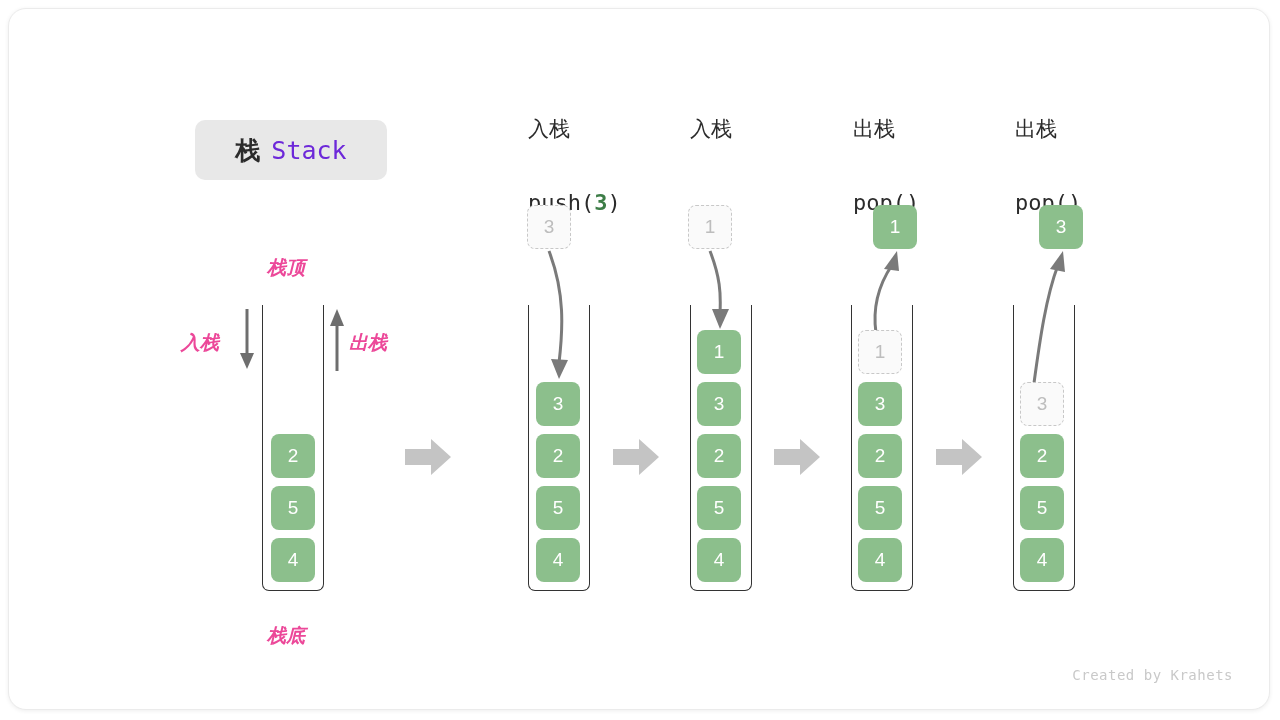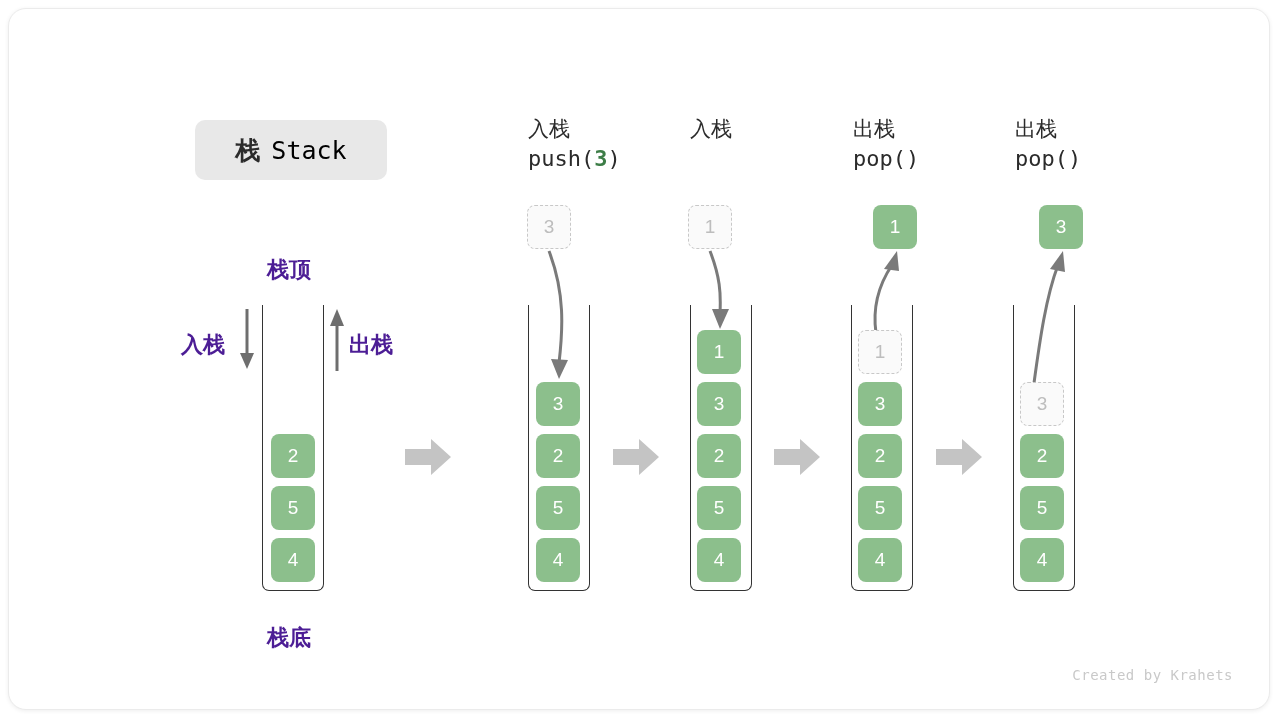--- a/index.html
+++ b/index.html
@@ -31,30 +31,31 @@
     border-radius:10px;
     display:flex;align-items:center;justify-content:center;
   }
   #title-chip .t-cn{
     font-family:"Liberation Sans","DejaVu Sans",sans-serif;
     font-weight:bold;font-size:25px;color:#2b2b2b;
     letter-spacing:1px;
   }
   #title-chip .t-en{
     font-family:"DejaVu Sans Mono","Liberation Mono",monospace;
-    font-size:25px;color:#000000;margin-left:10px;
+    font-size:25px;color:#6d28d9;margin-left:10px;
   }
 
   
   .cn-label{
     position:absolute;
     font-weight:bold;
-    font-size:22px;
-    color:#4c1d95;
+    font-size:19px;
+    color:#ec4899;
     white-space:nowrap;
+    font-style:italic;
   }
 
   
   .col-head{
     position:absolute;
     width:200px;
     text-align:left;
     white-space:nowrap;
   }
   .col-head .op{
@@ -63,20 +64,21 @@
     color:#2b2b2b;
     font-family:"Liberation Sans","DejaVu Sans",sans-serif;
     line-height:28px;
   }
   .col-head .fn{
     display:block;
     font-family:"DejaVu Sans Mono","Liberation Mono",monospace;
     font-size:22px;
     color:#2b2b2b;
     line-height:32px;
+    margin-top:44px;
   }
   .col-head .fn .arg{
     color:#3d7d47;
     font-weight:bold;
   }
 
   
   .channel{
     position:absolute;
     box-sizing:border-box;

